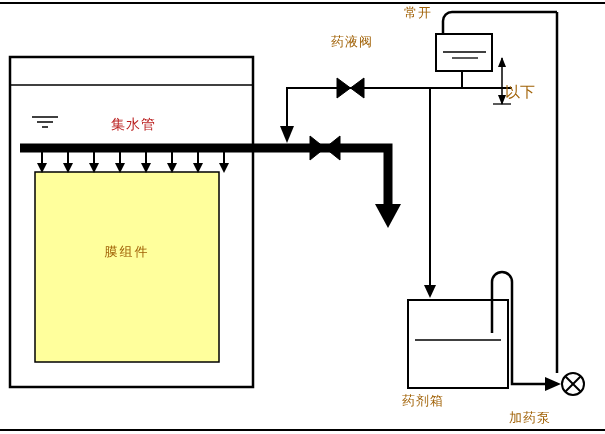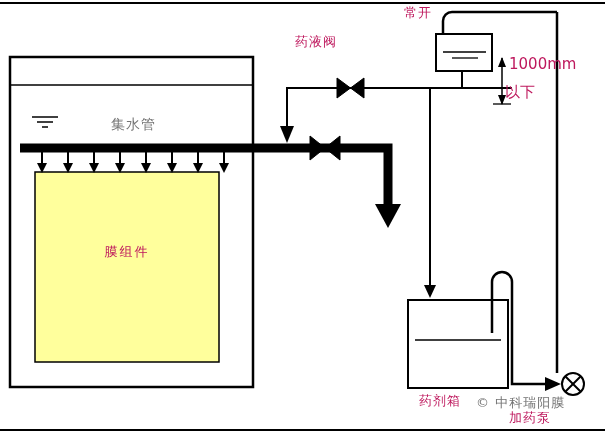--- a/index.html
+++ b/index.html
@@ -6,27 +6,27 @@
   #stage{
     position:relative;
     width:605px;height:434px;
     background:#fff;
     font-family:"DejaVu Sans","Liberation Sans",sans-serif;
     overflow:hidden;
   }
   #lineart{position:absolute;left:0;top:0;}
   .lbl{
     position:absolute;
-    color:#be185d;
+    color:#a16207;
     font-size:13px;
     line-height:1.15;
     white-space:nowrap;
     letter-spacing:1px;
   }
-  .lbl.gray{color:#737373;}
+  .lbl.gray{color:#b91c1c;}
   .lbl.big{font-size:15px;letter-spacing:0;}
   #membrane-label{width:184px;left:35px;text-align:center;letter-spacing:2px;}
   #watermark{font-size:13px;letter-spacing:1px;}
 </style>
 </head>
 <body>
 
 <div id="stage">
 
   <svg id="lineart" width="605" height="434" viewBox="0 0 605 434">
@@ -105,27 +105,25 @@
         <line x1="580.5" y1="376.5" x2="565.5" y2="391.5"></line>
       </g>
     </g>
   </svg>
 
 
   <div class="lbl gray" style="left:111px;top:116px;font-size:14px">集水管</div>
 
   <div class="lbl" id="membrane-label" style="top:245px">膜组件</div>
 
-  <div class="lbl" style="left:295px;top:35px">药液阀</div>
+  <div class="lbl" style="left:331px;top:35px">药液阀</div>
 
   <div class="lbl" style="left:404px;top:6px">常开</div>
 
-  <div class="lbl big" style="left:509px;top:56px">1000mm</div>
 
   <div class="lbl big" style="left:505px;top:84px">以下</div>
 
-  <div class="lbl" style="left:419px;top:394px">药剂箱</div>
+  <div class="lbl" style="left:402px;top:394px">药剂箱</div>
 
-  <div class="lbl gray" id="watermark" style="left:476px;top:396px">© 中科瑞阳膜</div>
 
   <div class="lbl" style="left:509px;top:411px">加药泵</div>
 
 </div>
 
 </body></html>

